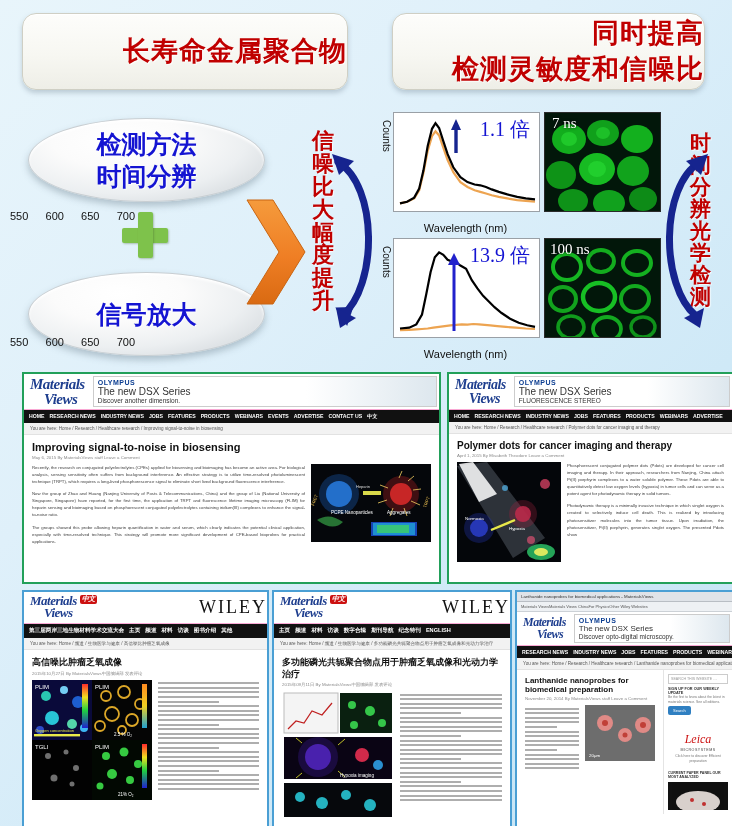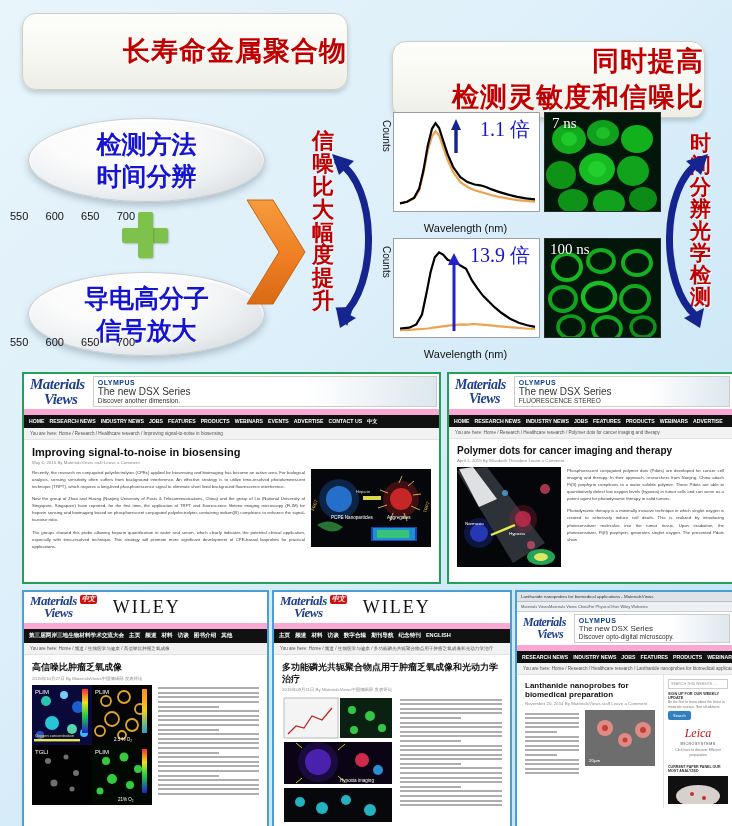--- a/index.html
+++ b/index.html
@@ -19,21 +19,21 @@
     border-radius:14px;
     box-shadow:0 3px 5px rgba(90,110,125,.30), inset 0 1px 0 #fff;
     display:flex;flex-direction:column;align-items:flex-end;justify-content:center;
     color:#c00000;
     font-weight:bold;
     letter-spacing:1px;
     text-shadow:1px 1px 1px rgba(255,255,255,.9);
     padding-left:39px;
   }
   #title-left{left:22px;top:13px;width:285px;height:75px;font-size:27px;line-height:1.30;}
-  #title-right{left:392px;top:13px;width:272px;height:75px;font-size:27px;line-height:1.30;margin-top:28px;}
+  #title-right{left:392px;top:13px;width:272px;height:75px;font-size:27px;line-height:1.30;}
   .titlebox .ln{white-space:nowrap;}
 
   
   .oval{
     position:absolute;
     border-radius:50%;
     background:radial-gradient(ellipse at 38% 26%,#ffffff 0%,#fbfbfb 32%,#eceff1 62%,#d5dade 88%,#c6ccd1 100%);
     border:1px solid #c8ced2;
     box-shadow:0 4px 7px rgba(80,100,115,.34), inset 0 2px 3px #ffffff;
     display:flex;flex-direction:column;align-items:center;justify-content:center;
@@ -104,21 +104,21 @@
   .panel{position:absolute;background:#ffffff;overflow:hidden;}
   .panel.green{border:2px solid #22a05a;}
   .panel.blue{border:2px solid #4a9fd4;}
 
   #panel-news-1{left:22px;top:372px;width:415px;height:208px;}
   #panel-news-2{left:447px;top:372px;width:283px;height:208px;}
   #panel-news-3{left:22px;top:590px;width:243px;height:234px;}
   #panel-news-4{left:272px;top:590px;width:236px;height:234px;}
   #panel-news-5{left:515px;top:590px;width:215px;height:234px;}
 
-  .mv-header{display:flex;align-items:center;background:#fff;border-bottom:6px solid #f9a8d4;}
+  .mv-header{display:flex;align-items:center;background:#fff;border-bottom:1px solid #f9a8d4;justify-content:space-between;}
   .mv-logo{
     font-family:"Liberation Serif",serif;font-style:italic;font-weight:bold;
     color:#1f3f8f;line-height:.95;letter-spacing:-.5px;padding:3px 6px;
   }
   .mv-logo .l2{padding-left:14px;}
   .mv-badge{background:#cc1111;color:#fff;font-size:7px;padding:1px 2px;border-radius:2px;margin-left:3px;}
   .wiley{font-family:"Liberation Serif",serif;font-size:18px;letter-spacing:2px;color:#111;margin-left:10px;}
   .olympus-ad{
     flex:1;border:1px solid #ccc;margin:2px;padding:2px 4px;display:flex;flex-direction:column;justify-content:center;
     background:linear-gradient(90deg,#fff 0%,#fff 62%,#dde7ee 100%);
@@ -134,21 +134,21 @@
   #p2-title{font-size:10px;}
   #p3-title{font-size:9px;}
   #p4-title{font-size:9px;line-height:1.35;}
   #p5-title{font-size:8px;}
   .art-meta{font-size:4.4px;color:#8a8a8a;padding:0 8px 4px 8px;}
   .art-body{display:flex;gap:6px;padding:0 8px 5px 8px;}
   .art-col{font-size:4.3px;line-height:1.65;color:#3c3c3c;text-align:justify;}
   .blurimg{background:#07090d;flex:0 0 auto;position:relative;overflow:hidden;}
   .blurimg svg{display:block;width:100%;height:100%;}
   .sidebar-col{width:60px;border-left:1px solid #e4e4e4;padding:4px;font-size:4px;color:#666;}
-  .leica{font-family:"Liberation Serif",serif;font-style:italic;color:#cc1111;font-size:12px;text-align:center;margin:6px 0 1px;}
+  .leica{font-family:"Liberation Serif",serif;font-style:italic;color:#cc1111;font-size:12px;text-align:center;margin:17px 0 1px;}
   .leica-sub{font-size:3.6px;color:#444;text-align:center;letter-spacing:.5px;}
   .btn-sm{background:#2f7fc1;color:#fff;font-size:4px;padding:2px 5px;display:inline-block;border-radius:2px;}
   .browser-bar{background:#dfe3e8;border-bottom:1px solid #b9bec4;font-size:4.4px;color:#333;padding:2px 4px;}
   .browser-tabrow{background:#eef1f4;font-size:4px;color:#555;padding:2px 4px;border-bottom:1px solid #ccd1d6;}
 </style>
 </head>
 <body>
 
 <div class="stage">
 
@@ -158,21 +158,20 @@
   <div class="titlebox" id="title-right">
     <span class="ln">同时提高</span>
     <span class="ln">检测灵敏度和信噪比</span>
   </div>
 
   <div class="oval" id="oval-top">
     <span>检测方法</span>
     <span>时间分辨</span>
   </div>
   <div class="oval" id="oval-bottom">
-    <span>导电高分子</span>
     <span>信号放大</span>
   </div>
 
   <div id="plus-sign">
     <div class="bar h"></div>
       <div class="bar v"></div>
   </div>
 
   <div id="chevron-arrow">
     <svg viewBox="0 0 66 108">

